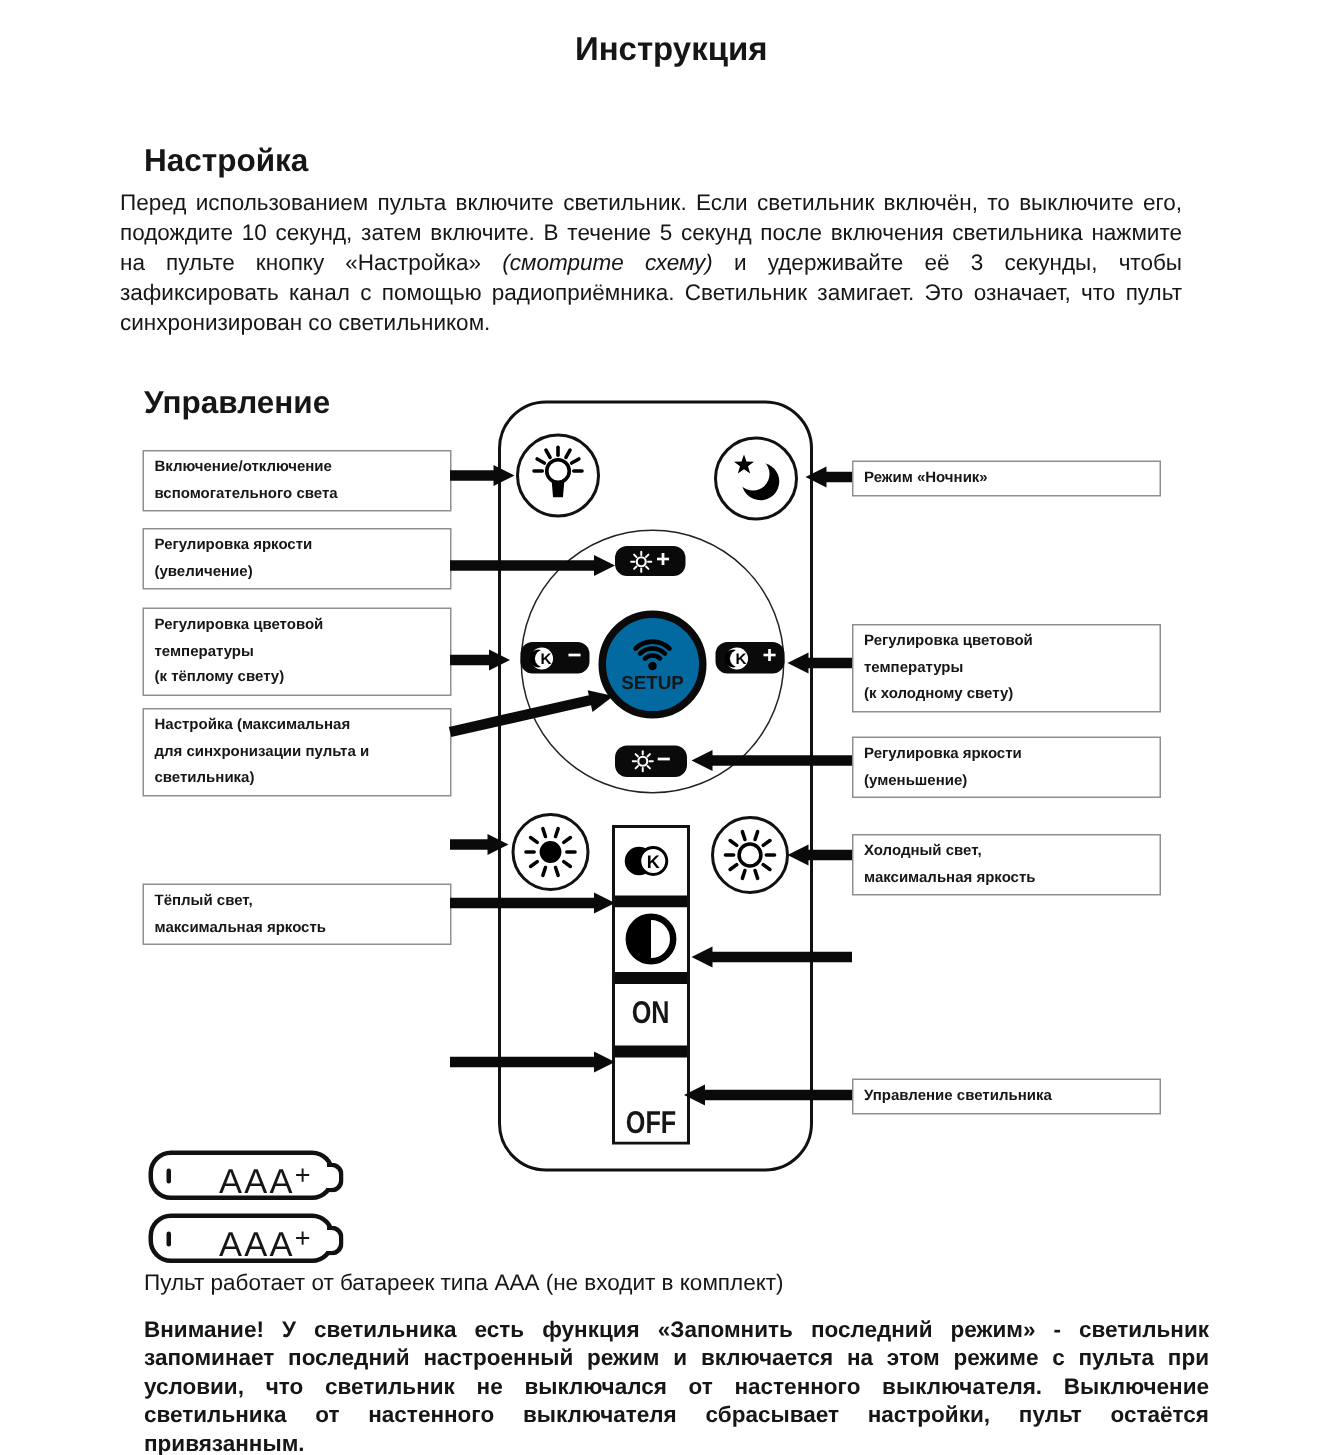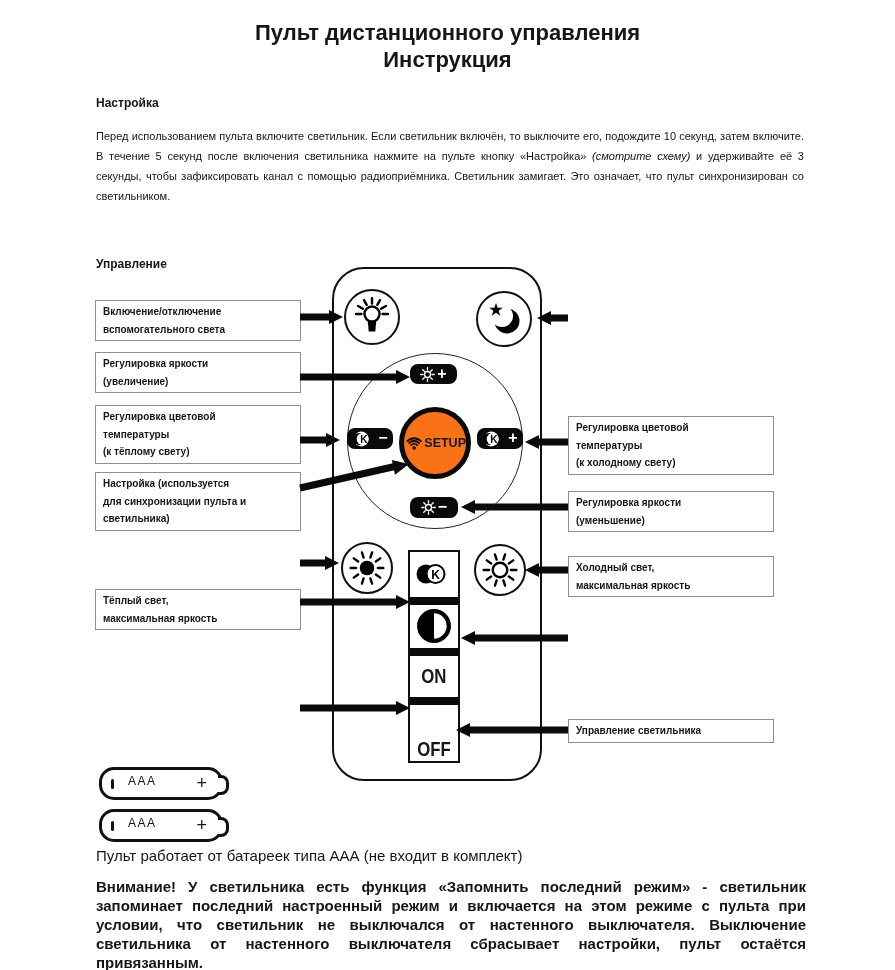--- a/index.html
+++ b/index.html
@@ -2,70 +2,69 @@
 <html><head>
 <meta charset="utf-8">
 <style>
   html,body{margin:0;padding:0;background:#fff;}
   body{font-family:"Liberation Sans", sans-serif; color:#161616;}
   #page{position:relative;width:895px;height:970px;background:#fff;overflow:hidden;}
 
   .title{position:absolute;top:19px;left:0;width:895px;text-align:center;
          font-size:22px;font-weight:bold;line-height:27px;}
 
-  .heading{position:absolute;left:96px;font-size:12px;font-weight:bold;}
-  .para{position:absolute;left:96px;width:708px;font-size:11px;line-height:20px;text-align:justify;}
+  .heading{position:absolute;left:96px;font-size:21px;font-weight:bold;}
+  .para{position:absolute;left:80px;width:708px;font-size:15px;line-height:20px;text-align:justify;}
   .para .it{font-style:italic;}
 
   .callout{position:absolute;box-sizing:border-box;width:206px;background:#fff;
            border:1px solid #8f8f8f;padding:2px 7px;font-size:10px;line-height:17.5px;
            white-space:pre-line;font-weight:bold;}
 
   
   .remote{position:absolute;left:332px;top:267px;width:206px;height:510px;
           border:2px solid #111;border-radius:32px;background:#fff;}
   .circle-btn{position:absolute;border:2px solid #111;border-radius:50%;background:#fff;
               display:flex;align-items:center;justify-content:center;}
   .dial{position:absolute;left:347px;top:353px;width:174px;height:174px;
         border:1.5px solid #222;border-radius:50%;background:#fff;}
   .black-btn{position:absolute;background:#0a0a0a;border-radius:8px;color:#fff;
              display:flex;align-items:center;justify-content:center;gap:2px;}
   .black-btn .sign{font-size:16px;font-weight:800;line-height:1;margin-top:-1px;}
   .setup-btn{position:absolute;left:399px;top:407px;width:72px;height:72px;box-sizing:border-box;
-             border:5px solid #0a0a0a;border-radius:50%;background:#f97316;
-             display:flex;flex-direction:row;align-items:center;justify-content:center;}
+             border:5px solid #0a0a0a;border-radius:50%;background:#0369a1;
+             display:flex;flex-direction:column;align-items:center;justify-content:center;}
   .setup-label{font-size:12.5px;font-weight:bold;letter-spacing:0;margin-top:-1px;}
   .strip{position:absolute;left:408px;top:550px;width:52px;height:213px;box-sizing:border-box;
          border:2px solid #111;background:#fff;display:flex;flex-direction:column;}
   .strip .cell{display:flex;align-items:center;justify-content:center;background:#fff;}
   .strip .sep{height:8px;background:#0a0a0a;flex:none;}
   .onoff{font-size:21px;font-weight:bold;transform:scaleX(.8);}
 
   
   .battery{position:absolute;width:124px;height:33px;box-sizing:border-box;border:3px solid #111;
            border-radius:15px;background:#fff;}
   .battery .minus-mark{position:absolute;left:9px;top:9px;width:3px;height:10px;background:#111;border-radius:2px;}
-  .battery .aaa{position:absolute;left:26px;top:4px;font-size:12px;letter-spacing:1.5px;}
+  .battery .aaa{position:absolute;left:44px;top:4px;font-size:23px;letter-spacing:1.5px;}
   .battery .plus{position:absolute;right:13px;top:3px;font-size:18px;}
   .battery .nub{position:absolute;right:-9px;top:5px;width:8px;height:14px;background:#fff;
                 border:3px solid #111;border-left:none;border-radius:0 8px 8px 0;}
 
   .note{position:absolute;left:96px;top:847px;font-size:15px;}
   .warning{position:absolute;left:96px;top:877px;width:710px;font-size:15px;line-height:19px;
            font-weight:bold;text-align:justify;}
 
   .arrow-layer{position:absolute;left:0;top:0;pointer-events:none;}
 </style>
 </head>
 <body>
 
 <div id="page">
 
   <div class="title">
-    <div>Пульт дистанционного управления</div>
     <div>Инструкция</div>
   </div>
 
   <div class="heading" style="top:96px;">Настройка</div>
   <div class="para" style="top:126px;"><span>Перед использованием пульта включите светильник. Если светильник включён, то выключите его, подождите 10 секунд, затем включите. В течение 5 секунд после включения светильника нажмите на пульте кнопку «Настройка» </span><span class="it">(смотрите схему)</span><span> и удерживайте её 3 секунды, чтобы зафиксировать канал с помощью радиоприёмника. Светильник замигает. Это означает, что пульт синхронизирован со светильником.</span></div>
 
   <div class="heading" style="top:229px;margin-top:28px;">Управление</div>
 
   <div class="remote"></div>
 
@@ -220,26 +219,27 @@
     </div>
   </div>
 
   <div class="callout" style="left:95px;top:300px;">Включение/отключение
 вспомогательного света</div>
   <div class="callout" style="left:95px;top:352px;">Регулировка яркости
 (увеличение)</div>
   <div class="callout" style="left:95px;top:405px;">Регулировка цветовой
 температуры
 (к тёплому свету)</div>
-  <div class="callout" style="left:95px;top:472px;">Настройка (используется
+  <div class="callout" style="left:95px;top:472px;">Настройка (максимальная
 для синхронизации пульта и
 светильника)</div>
   <div class="callout" style="left:95px;top:541px;margin-top:48px;">Тёплый свет,
 максимальная яркость</div>
 
+  <div class="callout" style="left:568px;top:307px;">Режим «Ночник»</div>
   <div class="callout" style="left:568px;top:416px;">Регулировка цветовой
 температуры
 (к холодному свету)</div>
   <div class="callout" style="left:568px;top:491px;">Регулировка яркости
 (уменьшение)</div>
   <div class="callout" style="left:568px;top:556px;">Холодный свет,
 максимальная яркость</div>
   <div class="callout" style="left:568px;top:719px;">Управление светильника</div>
 
   <svg class="arrow-layer" width="895" height="970" viewBox="0 0 895 970">

